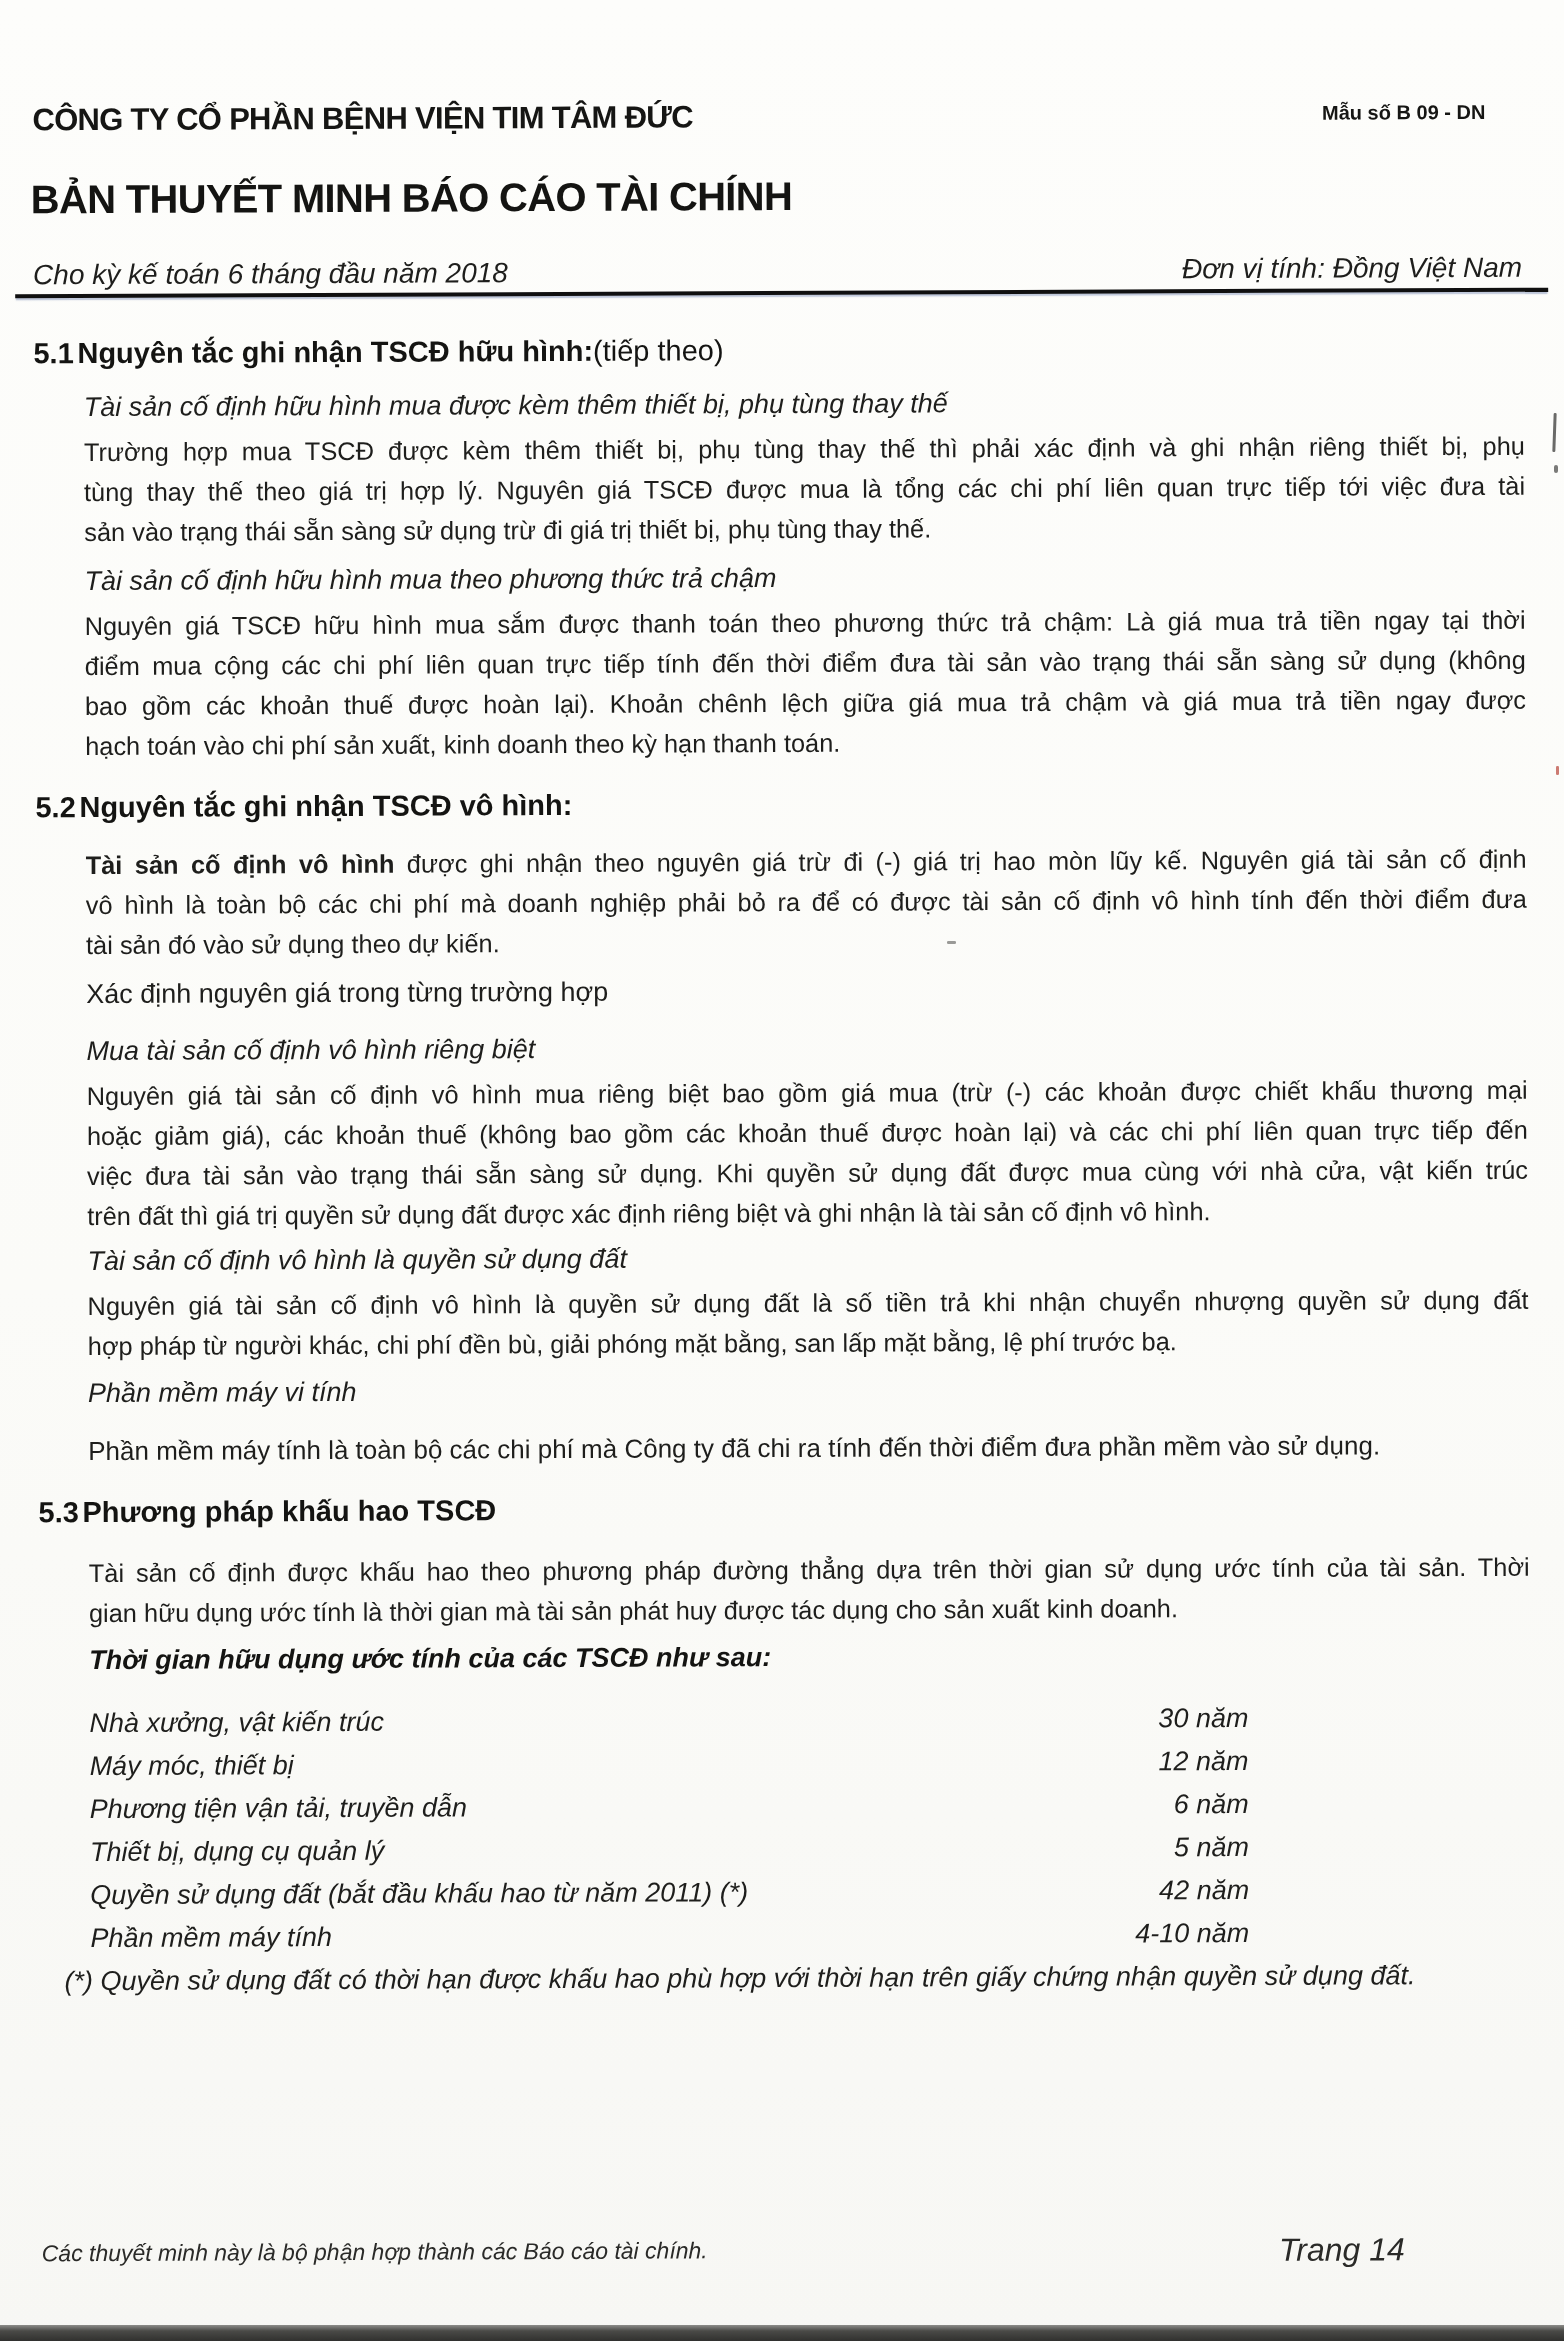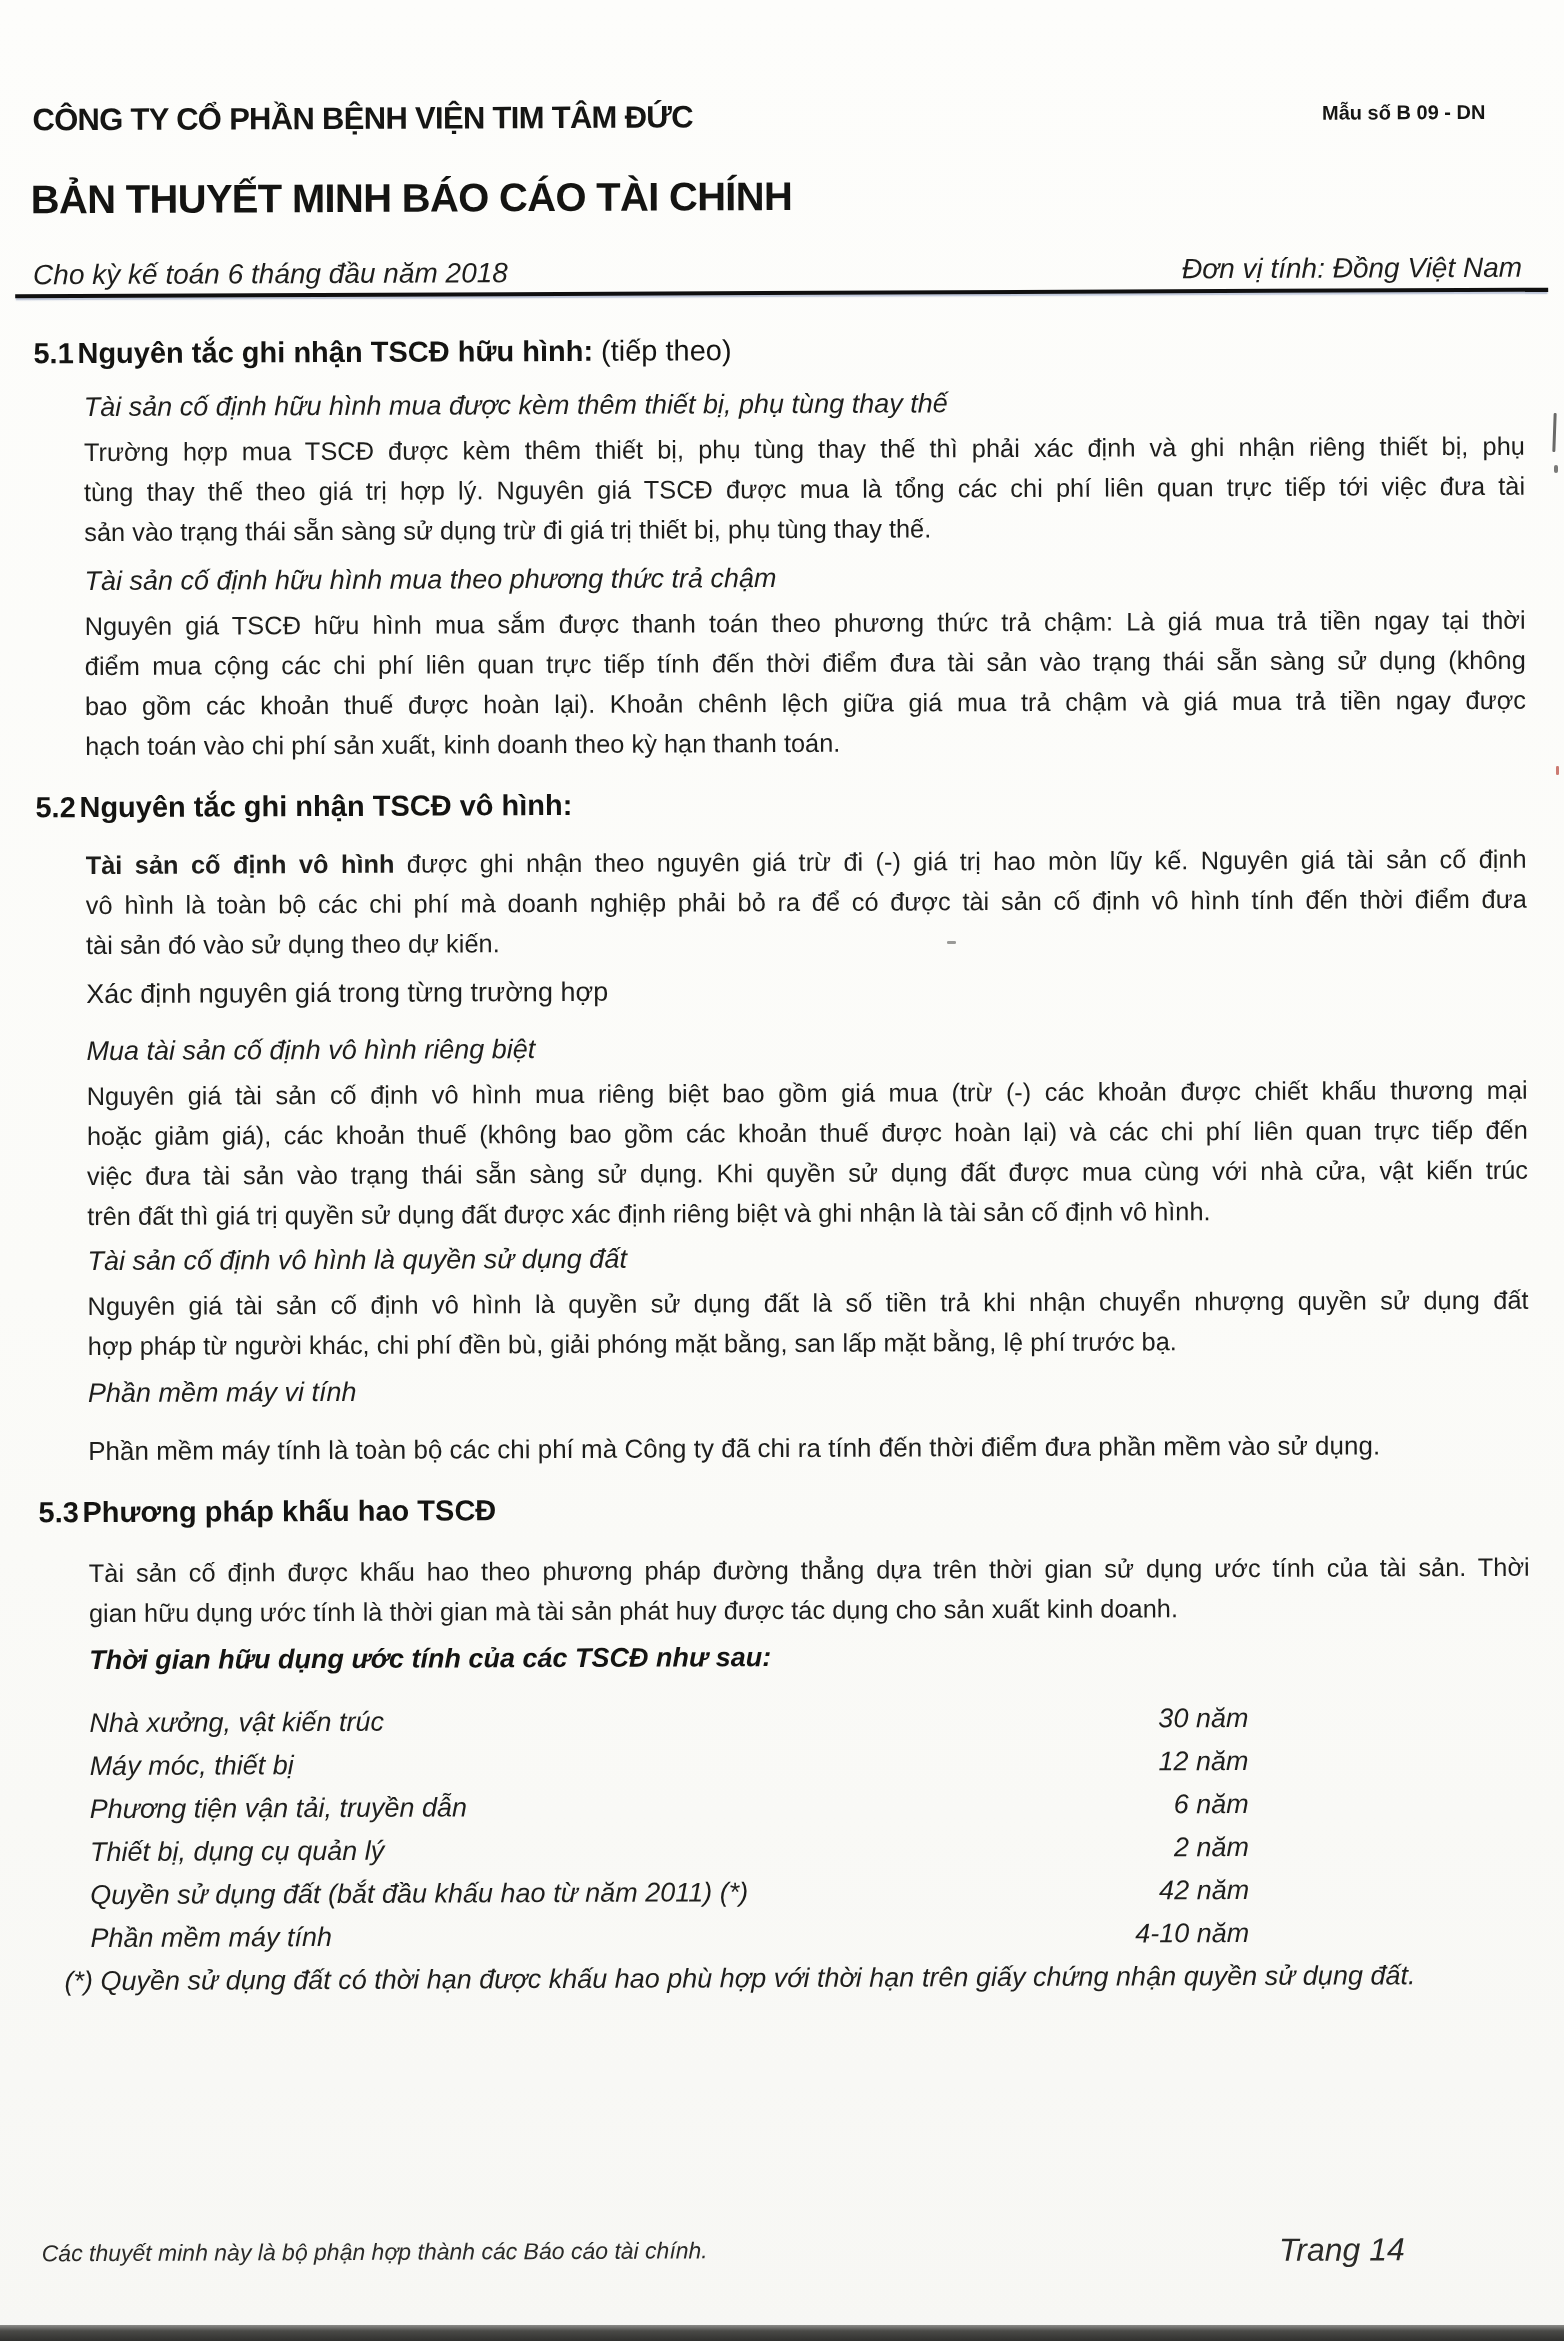--- a/index.html
+++ b/index.html
@@ -16,21 +16,21 @@
   .form-no { right:75px; top:104px; font-size:20px; font-weight:bold; color:#161614; }
   .doc-title { left:35px; top:174px; font-size:40px; font-weight:bold; letter-spacing:-0.7px; color:#141412; }
   .period { left:37px; top:256px; font-size:28px; font-style:italic; }
   .unit { right:39px; top:255px; font-size:28px; font-style:italic; }
   .rule { left:18.7px; top:291px; width:1533px; height:4px; background:#101010;
           box-shadow:0 2.7px 1.3px -0.7px rgba(60,85,150,0.35); }
 
   .sec-heading { left:37px; font-size:29px; color:#141412; }
   .sec-num { display:inline-block; width:44px; font-weight:bold; }
   .sec-title { font-weight:bold; }
-  .sec-suffix { margin-left:8px; font-weight:normal; }
+  .sec-suffix { margin-left:0; font-weight:normal; }
 
   .para { left:87px; width:1441px; font-size:25.4px; line-height:40px; }
   .pline { height:40px; overflow:hidden; }
   .jus  { text-align:justify; text-align-last:justify; }
   .jlast{ text-align:justify; text-align-last:left; }
 
   .sub-heading  { left:87px; font-size:27px; font-style:italic; }
   .case-heading { left:87px; font-size:27px; }
   .single { left:87px; width:1450px; font-size:26px; }
 
@@ -120,21 +120,21 @@
       <div class="life-row">
         <span>Máy móc, thiết bị</span>
           <span>12 năm</span>
       </div>
       <div class="life-row">
         <span>Phương tiện vận tải, truyền dẫn</span>
           <span>6 năm</span>
       </div>
       <div class="life-row">
         <span>Thiết bị, dụng cụ quản lý</span>
-          <span>2 năm</span>
+          <span>5 năm</span>
       </div>
       <div class="life-row">
         <span>Quyền sử dụng đất (bắt đầu khấu hao từ năm 2011) (*)</span>
           <span>42 năm</span>
       </div>
       <div class="life-row">
         <span>Phần mềm máy tính</span>
           <span>4-10 năm</span>
       </div>
     </div>

